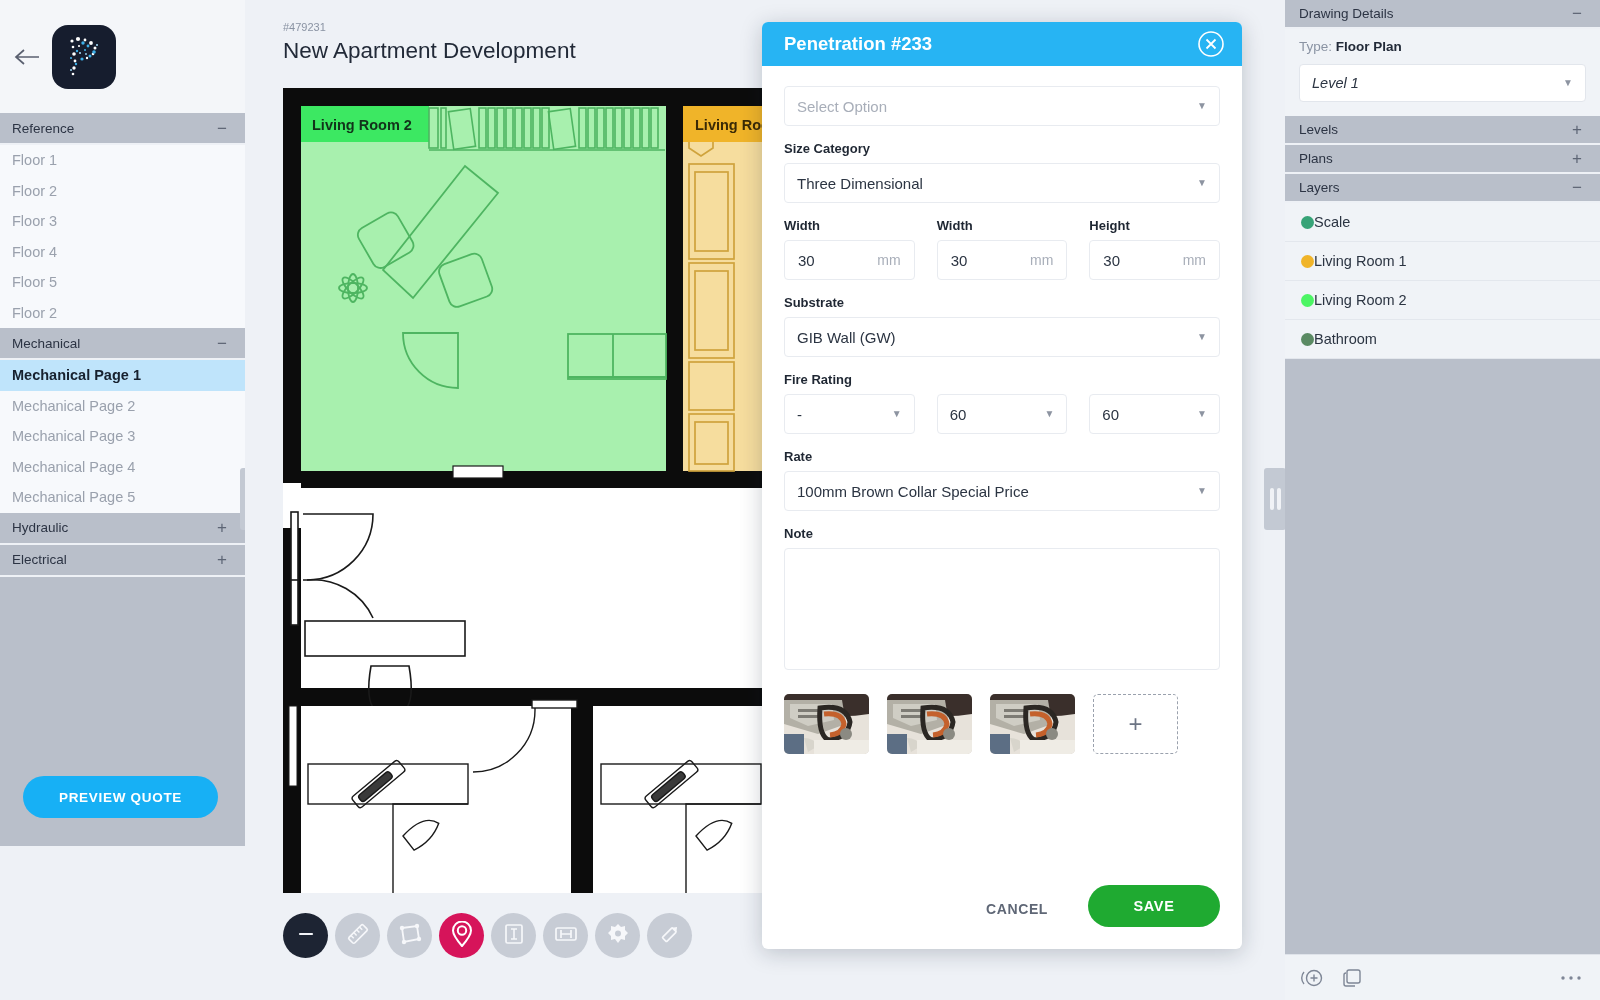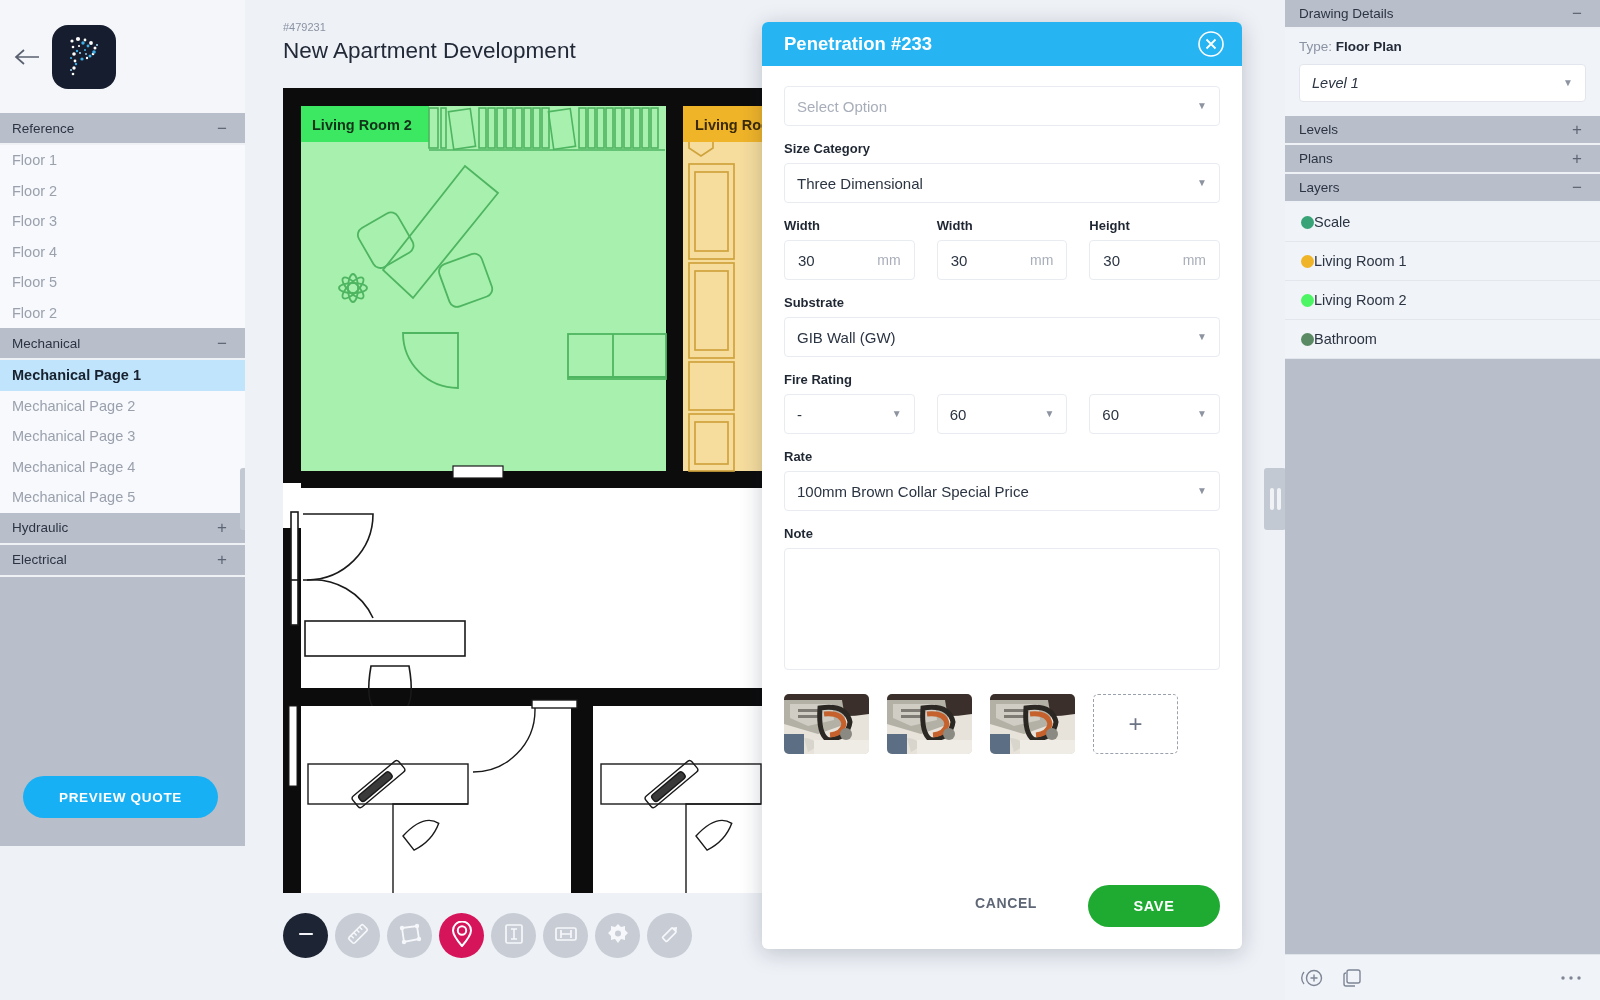--- a/index.html
+++ b/index.html
@@ -196,22 +196,22 @@
     overflow: hidden; cursor: pointer; background:#cfcac2;
   }
   .thumb svg { display:block; }
   .thumb-add {
     width: 85px; height: 60px; border: 1.5px dashed #9aa1ad;
     border-radius: 5px; display: flex; align-items: center;
     justify-content: center; color: #6c7484; font-size: 24px;
     cursor: pointer; font-weight: 300; background: #fff;
   }
   .modal-actions {
-    display: flex; align-items: flex-start; justify-content: flex-end;
-    gap: 37px; padding: 20px 22px 22px 22px; flex: none;
+    display: flex; align-items: flex-end; justify-content: flex-end;
+    gap: 26px; padding: 20px 22px 22px 22px; flex: none;
   }
   #btn-cancel {
     background: none; border: none; cursor: pointer;
     font-family: inherit; font-size: 14px; font-weight: bold;
     color: #5f6776; letter-spacing: .6px; padding: 10px 14px;
   }
   #btn-save {
     width: 132px; height: 42px; border-radius: 21px;
     background: #1faa31; color: #fff; border: none; cursor: pointer;
     font-family: inherit; font-size: 14.5px; font-weight: bold;

